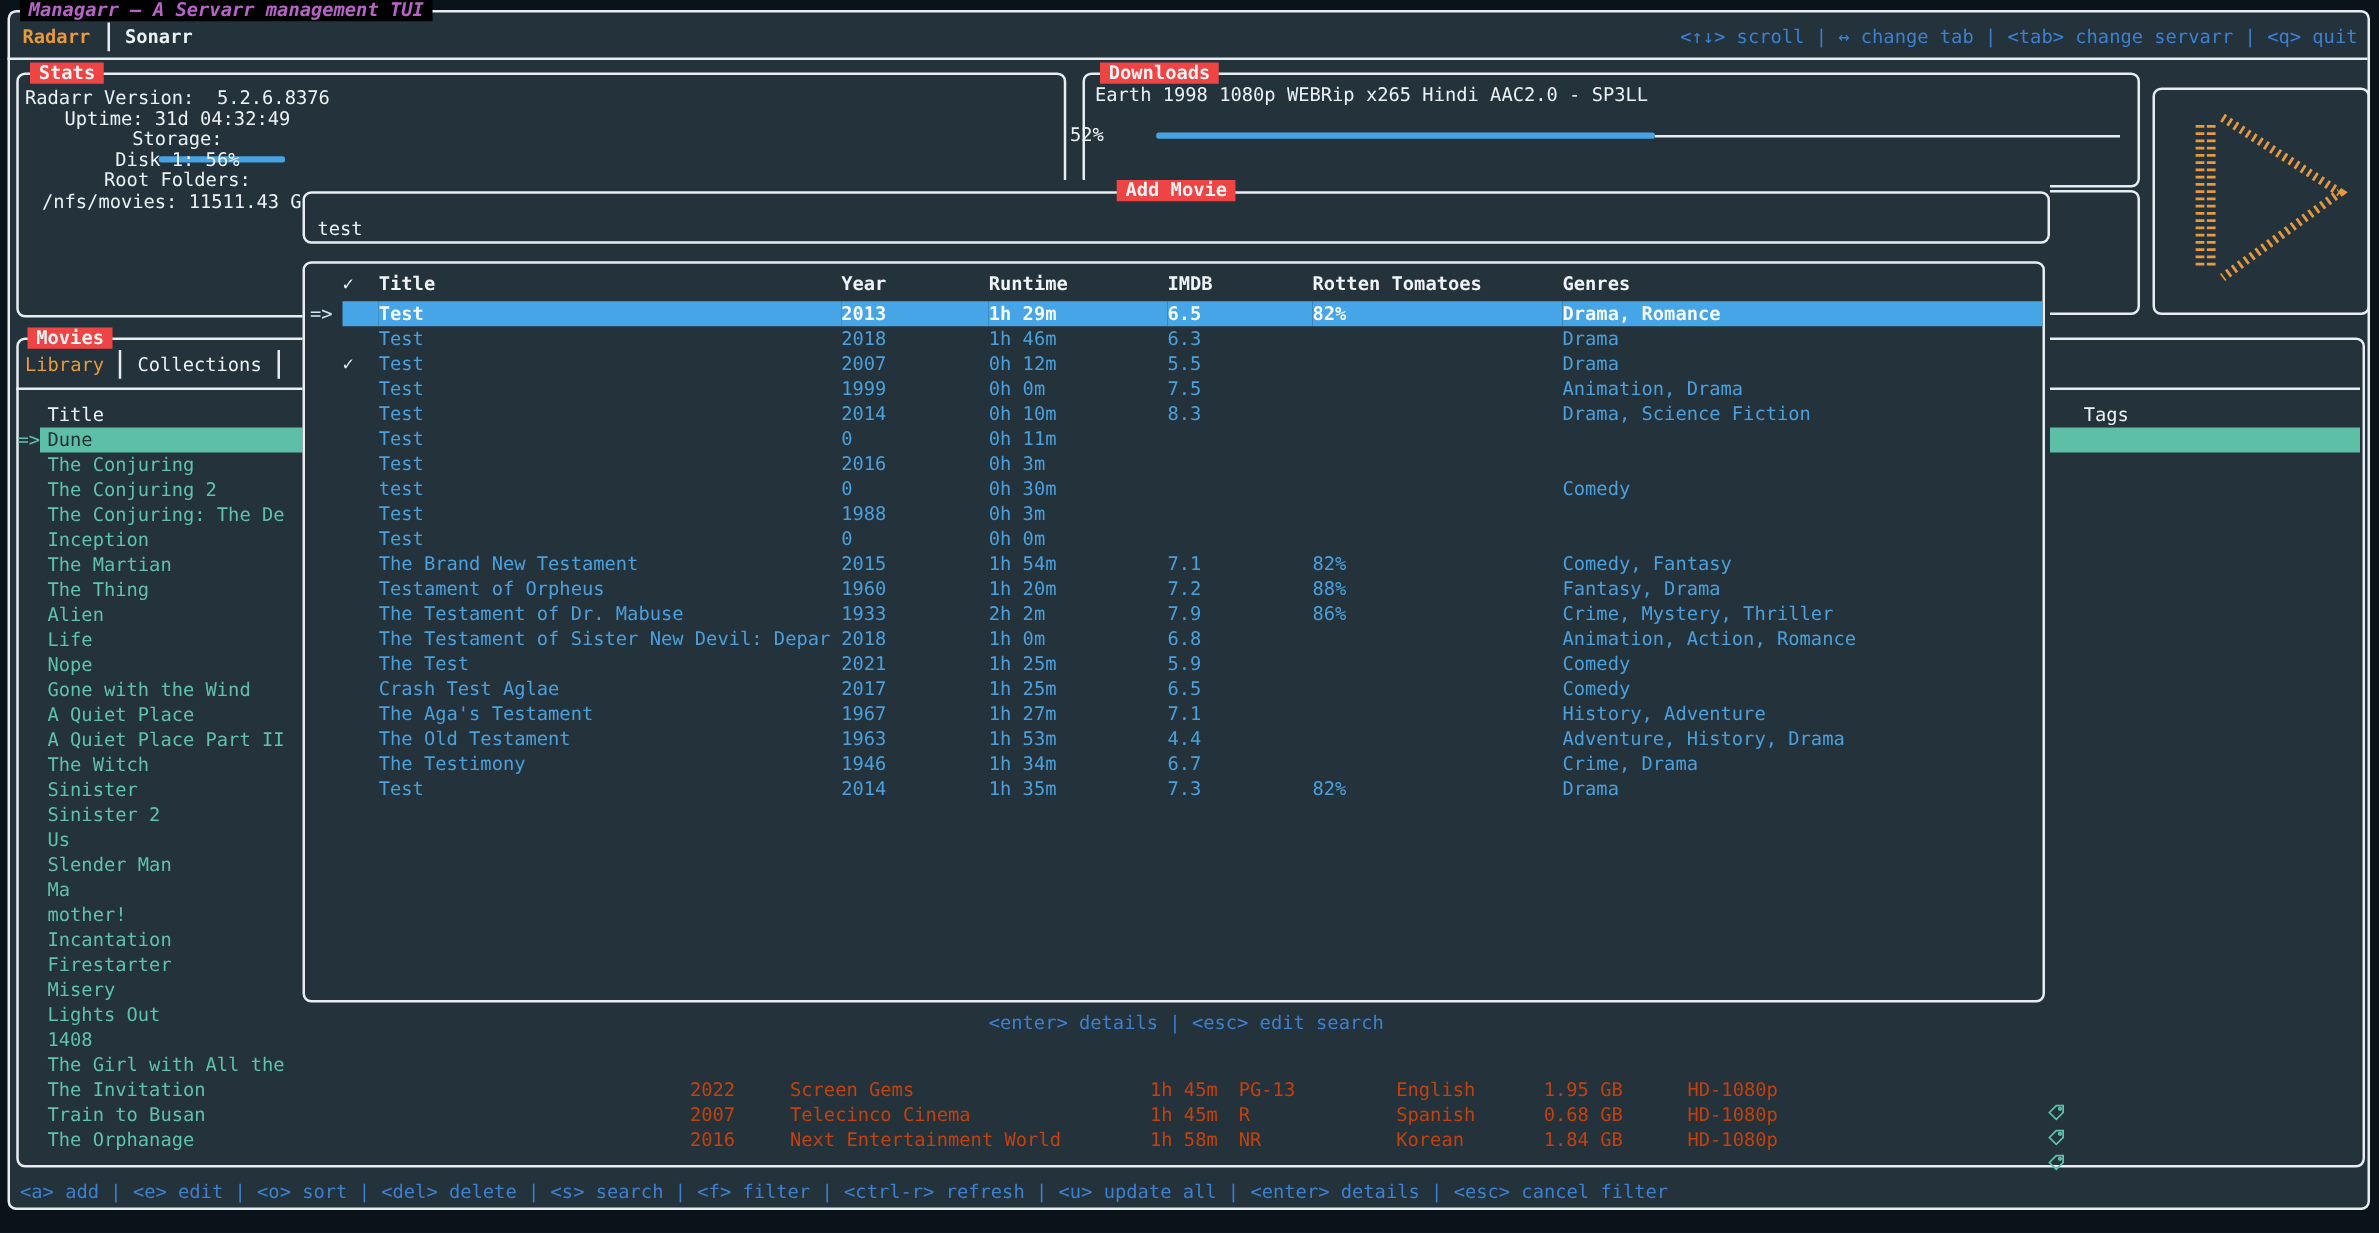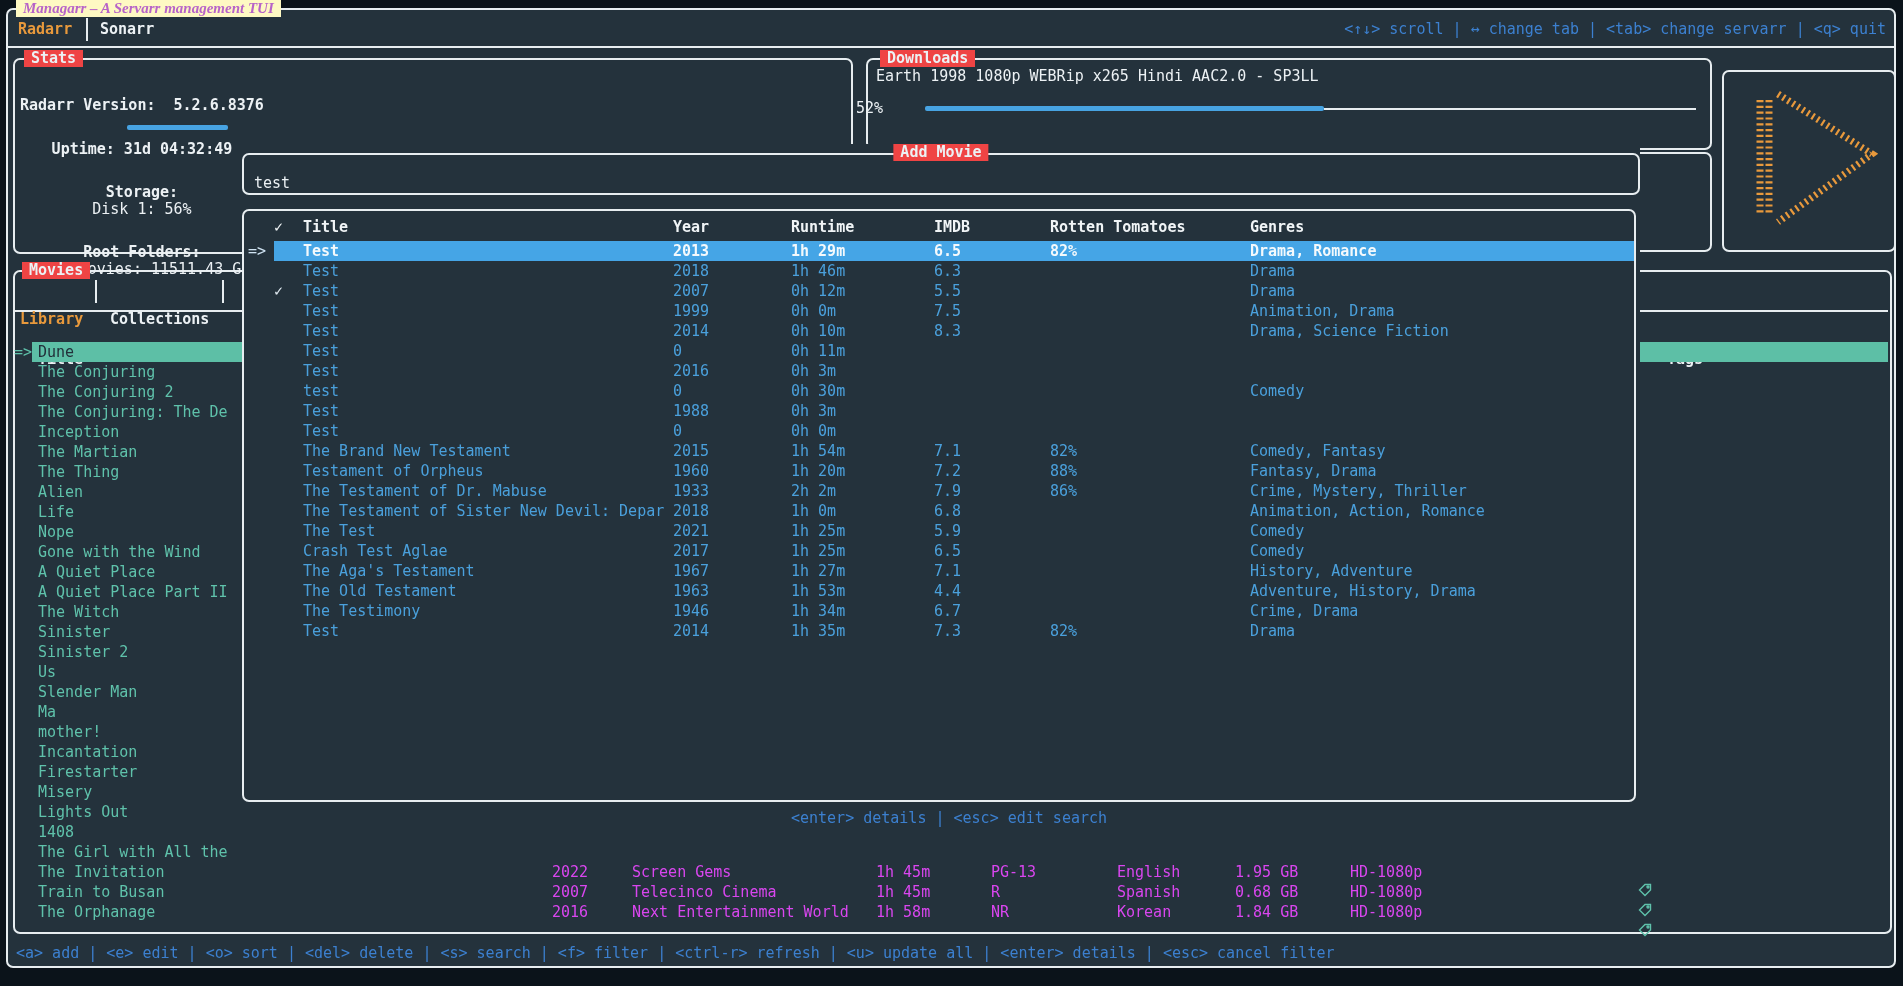--- a/index.html
+++ b/index.html
@@ -4,39 +4,39 @@
 <style>
   html,body{margin:0;padding:0;background:#0b131a;}
   .screen{position:relative;width:1903px;height:986px;background:#0b131a;overflow:hidden;
           font-family:"DejaVu Sans Mono","Liberation Mono",monospace;font-size:15px;color:#ecf1f4;}
   .box{position:absolute;border:2px solid #e7edf0;border-radius:7px;background:transparent;}
   .outer{left:6px;top:8px;width:1886px;height:956px;background:#24323c;}
   .hline{position:absolute;border-top:2px solid #e7edf0;}
   .vsep{position:absolute;width:2px;background:#e7edf0;}
   .ptitle{position:absolute;height:17px;line-height:17px;background:#ef4444;padding:0 7px;font-weight:bold;z-index:3;}
   .mono-line{white-space:pre;height:16.6px;line-height:16.6px;}
-  .bold{font-weight:bold;margin-top:27px;}
+  .bold{font-weight:normal;}
   .blue{color:#3c80d0;}
   .teal{color:#5fc2ab;}
   .abs{position:absolute;text-align:center;}
   .bar{position:absolute;border-radius:2px;background:#47a3e2;height:5px;}
   .bar-rest{position:absolute;background:#e7edf0;height:2px;}
-  .title-app{position:absolute;left:16px;top:0;height:17px;line-height:17px;z-index:3;background:#fef9c3;
-             padding:0 7px;color:#b763c8;font-weight:bold;font-style:italic;font-family:Liberation Serif, serif;}
+  .title-app{position:absolute;left:16px;top:0;height:17px;line-height:17px;z-index:3;background:#000000;
+             padding:0 7px;color:#b763c8;font-weight:bold;font-style:italic;}
   .tab{position:absolute;top:19px;height:20px;line-height:20px;font-weight:bold;}
   .tab.active{color:#e8993c;}
   
   .mlist{position:absolute;left:32px;top:342px;width:1856px;z-index:1;}
   .mlist .mitem{height:20px;line-height:20px;padding-left:6px;color:#5fc2ab;white-space:pre;}
   .mlist .mitem.selected{background:#5dbfa6;color:#22303a;}
   
   .vrows{position:absolute;left:0;top:862px;width:1903px;z-index:1;}
   .vrow{position:relative;height:20px;}
-  .vrow .vc{position:absolute;top:0;height:20px;line-height:20px;color:#d946ef;white-space:pre;}
-  .vc-year{left:552px;} .vc-studio{left:632px;} .vc-runtime{left:876px;text-align:center;} .vc-cert{left:991px;}
+  .vrow .vc{position:absolute;top:0;height:20px;line-height:20px;color:#c2410c;white-space:pre;}
+  .vc-year{left:552px;} .vc-studio{left:632px;} .vc-runtime{left:920px;text-align:center;} .vc-cert{left:991px;}
   .vc-lang{left:1117px;} .vc-size{left:1235px;} .vc-quality{left:1350px;} .vc-tag{left:1548px;top:3px;}
   
   .popup{position:absolute;left:242px;top:144px;width:1398px;height:714px;background:#24323c;z-index:5;}
   .searchbox{position:absolute;left:0;top:9px;width:1394px;height:38px;border:2px solid #e7edf0;border-radius:7px;}
   .search-input{position:absolute;left:8px;top:18px;width:1370px;background:transparent;border:none;outline:none;
                 color:#ecf1f4;font-family:inherit;font-size:15px;}
   .ptable{position:absolute;left:0;top:65px;width:1394px;height:593px;border:2px solid #e7edf0;border-radius:7px;padding-top:6px;box-sizing:border-box;}
   .prow,.phead{display:grid;grid-template-columns:30px 29px 370px 118px 143px 116px 200px 1fr;height:20px;}
   .phead{font-weight:bold;color:#f0f4f6;margin-bottom:4px;}
   .prow{color:#4aa0dc;}

